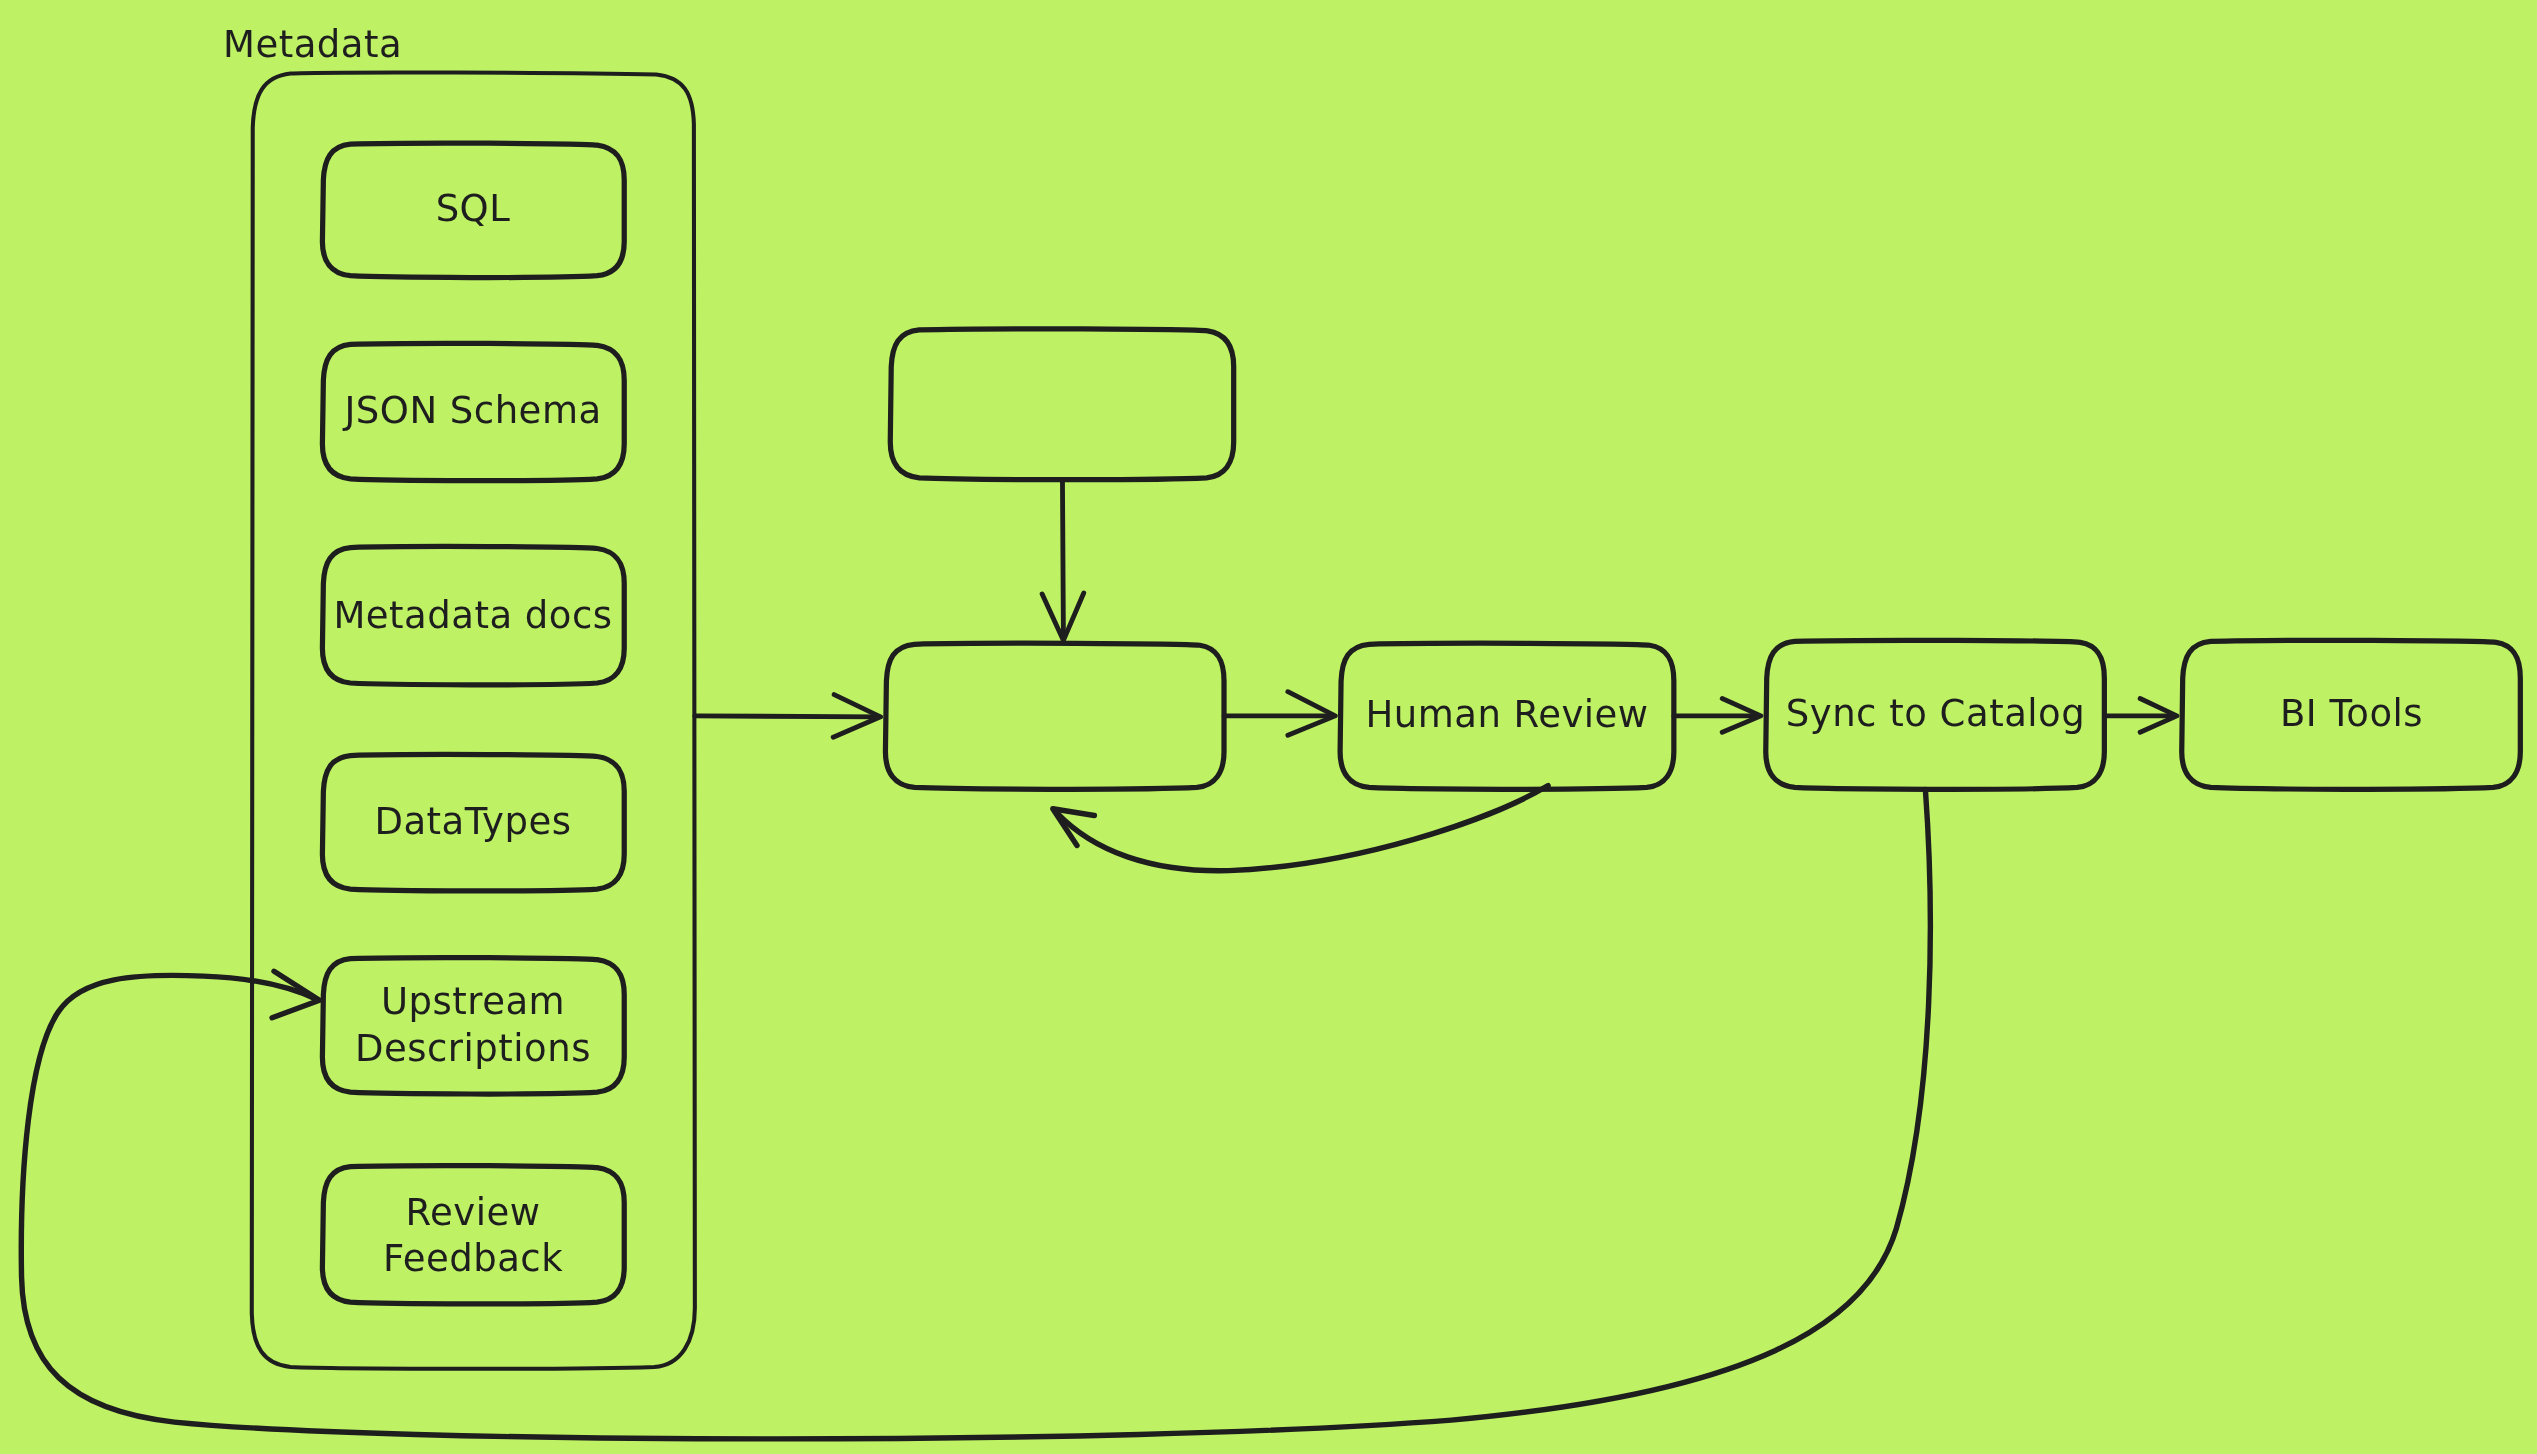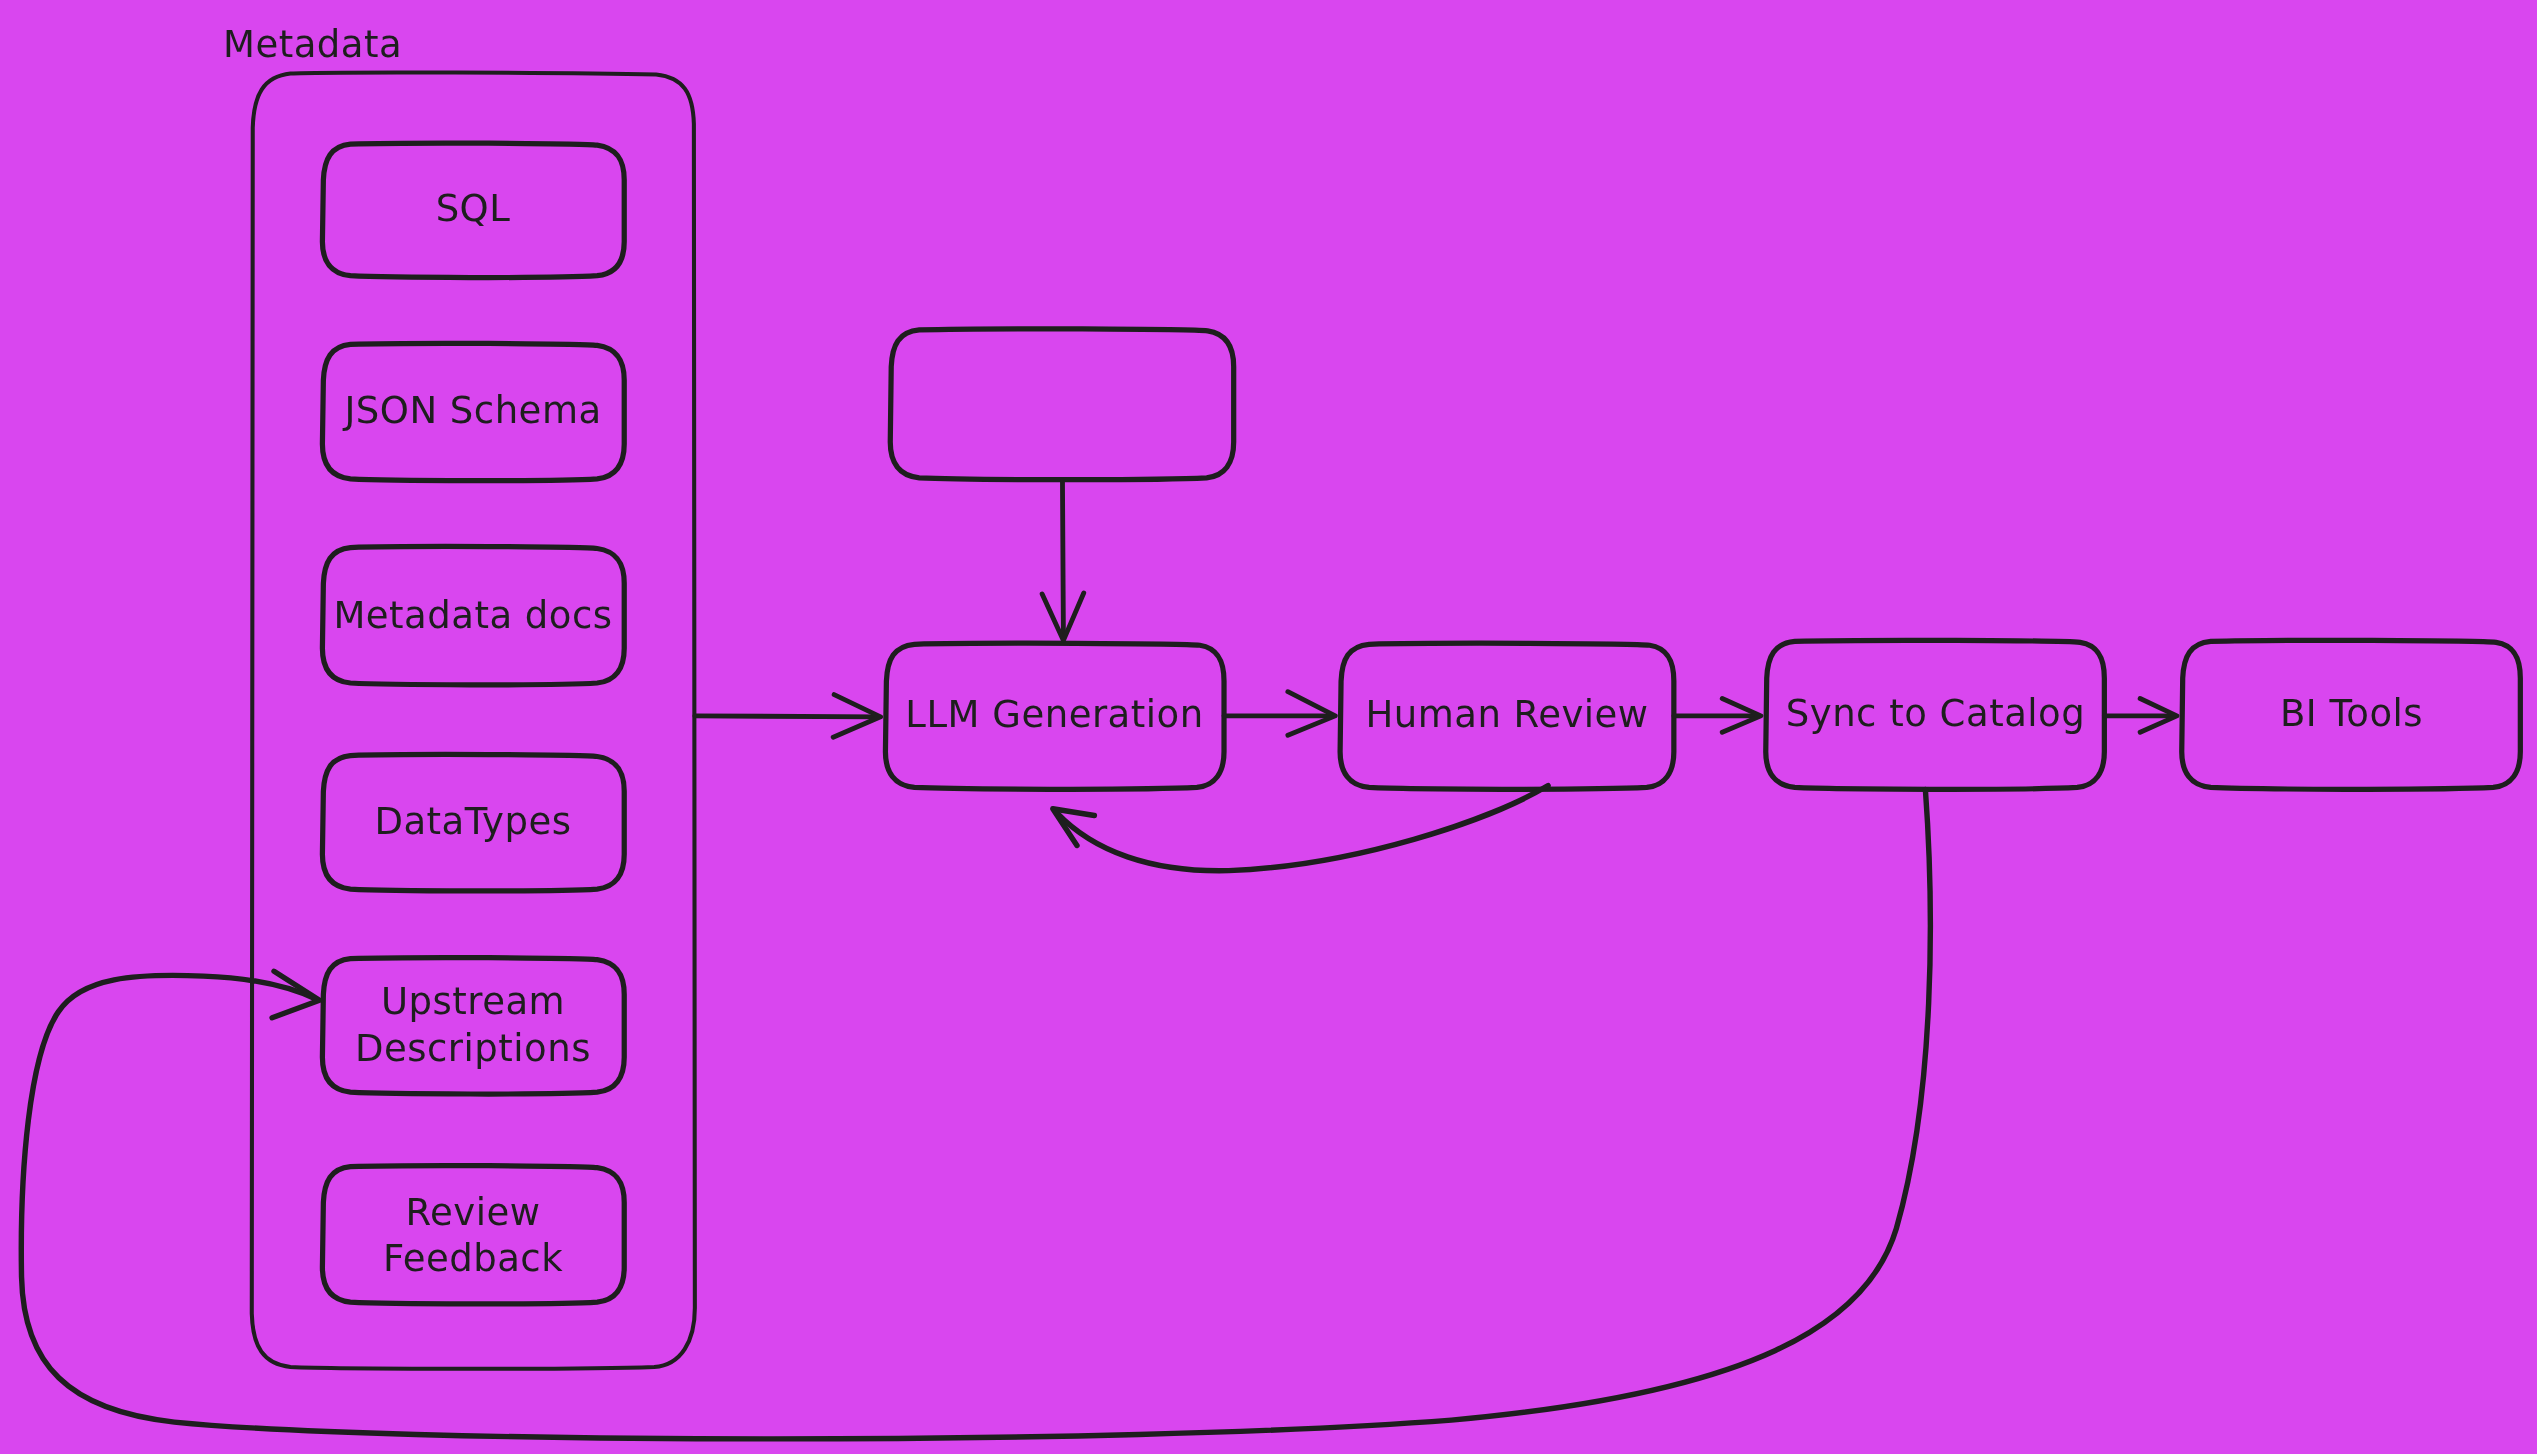--- a/index.html
+++ b/index.html
@@ -7,21 +7,21 @@
     padding: 0;
     background: #ffffff;
   }
   body {
     font-family: "DejaVu Sans", sans-serif;
   }
   #canvas {
     position: relative;
     width: 2538px;
     height: 1454px;
-    background: #d946ef;
+    background: #bef264;
     overflow: hidden;
   }
   #sketch {
     position: absolute;
     left: 0;
     top: 0;
     width: 2538px;
     height: 1454px;
   }
   .node-label {
@@ -214,19 +214,18 @@
 
   <div class="node-label" style="left:322px; top:143px; width:302px; height:133px;">SQL</div>
   <div class="node-label" style="left:322px; top:343px; width:302px; height:137px;">JSON Schema</div>
   <div class="node-label" style="left:322px; top:547px; width:302px; height:138px;">Metadata docs</div>
   <div class="node-label" style="left:322px; top:755px; width:302px; height:135px;">DataTypes</div>
   <div class="node-label" style="left:322px; top:958px; width:302px; height:135px;">Upstream
 Descriptions</div>
   <div class="node-label" style="left:322px; top:1166px; width:302px; height:140px;">Review
 Feedback</div>
 
-  <div class="node-label" style="left:885px; top:643px; width:339px; height:145px;">LLM Generation</div>
   <div class="node-label" style="left:1340px; top:643px; width:334px; height:145px;">Human Review</div>
   <div class="node-label" style="left:1766px; top:640px; width:339px; height:148px;">Sync to Catalog</div>
   <div class="node-label" style="left:2182px; top:640px; width:339px; height:148px;">BI Tools</div>
 
 </div>
 
 
 </body></html>

